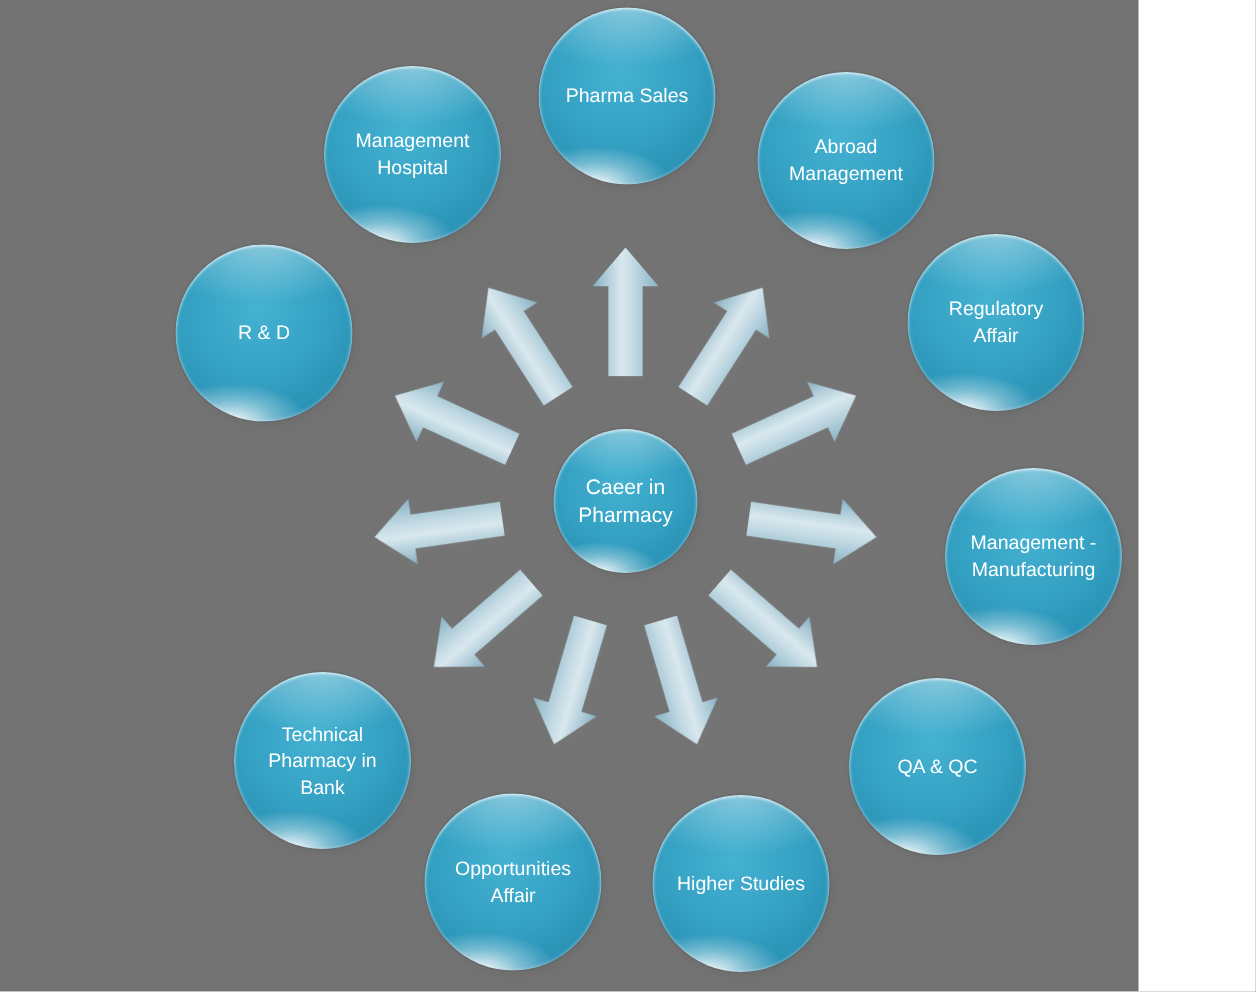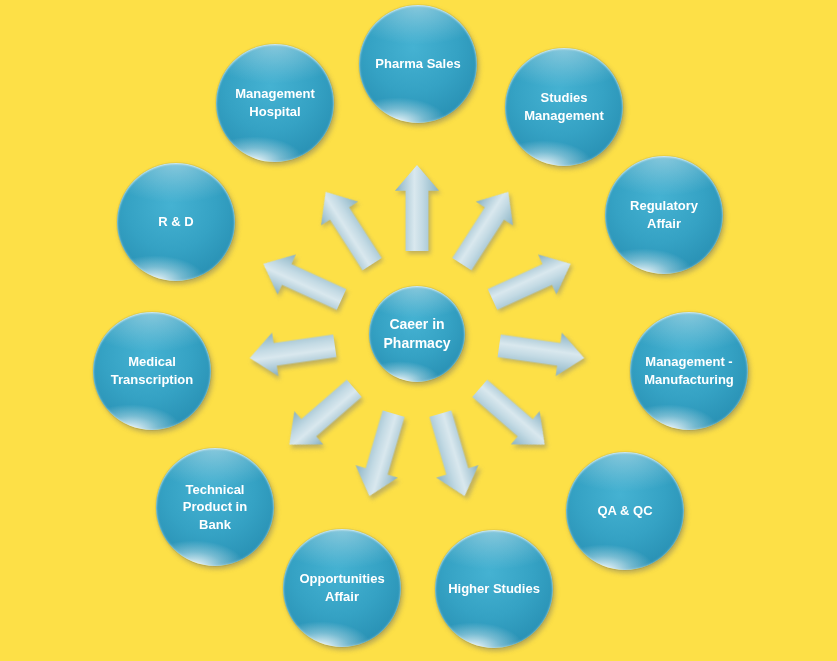--- a/index.html
+++ b/index.html
@@ -3,25 +3,24 @@
 <meta charset="utf-8">
 <style>
   html, body {
     margin: 0;
     padding: 0;
     background: #ffffff;
     font-family: "Liberation Sans", "DejaVu Sans", sans-serif;
   }
   .canvas {
     position: relative;
-    width: 837px;
+    width: 759px;
     height: 661px;
-    background: #fde047;
+    background: #737373;
     overflow: hidden;
-    font-weight: bold;
   }
   
   .node {
     position: absolute;
     width: 118px;
     height: 118px;
     border-radius: 50%;
     display: flex;
     align-items: center;
     justify-content: center;
@@ -130,42 +129,39 @@
       <div class="arrow-shape"></div>
     </div>
   <div class="arrow a10">
       <div class="arrow-shape"></div>
     </div>
 
   <div class="node n0">
       <span class="label">Pharma Sales</span>
     </div>
   <div class="node n1">
-      <span class="label">Studies Management</span>
+      <span class="label">Abroad Management</span>
     </div>
   <div class="node n2">
       <span class="label">Regulatory Affair</span>
     </div>
   <div class="node n3">
       <span class="label">Management - Manufacturing</span>
     </div>
   <div class="node n4">
       <span class="label">QA &amp; QC</span>
     </div>
   <div class="node n5">
       <span class="label">Higher Studies</span>
     </div>
   <div class="node n6">
       <span class="label">Opportunities Affair</span>
     </div>
   <div class="node n7">
-      <span class="label">Technical Product in Bank</span>
-    </div>
-  <div class="node n8">
-      <span class="label">Medical Transcription</span>
+      <span class="label">Technical Pharmacy in Bank</span>
     </div>
   <div class="node n9">
       <span class="label">R &amp; D</span>
     </div>
   <div class="node n10">
       <span class="label">Management Hospital</span>
     </div>
 
   <div class="node center-node">
     <span class="label">Caeer in Pharmacy</span>

